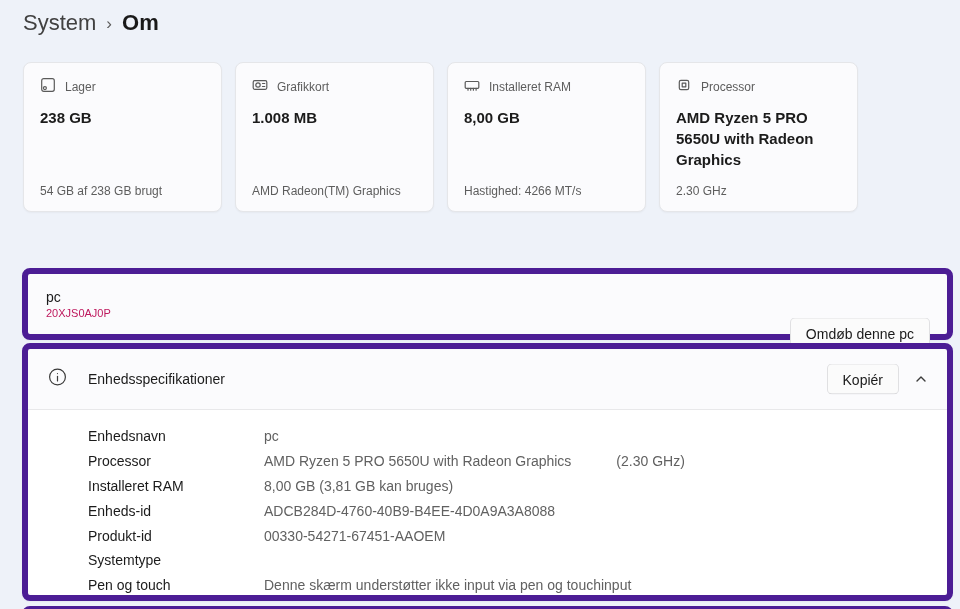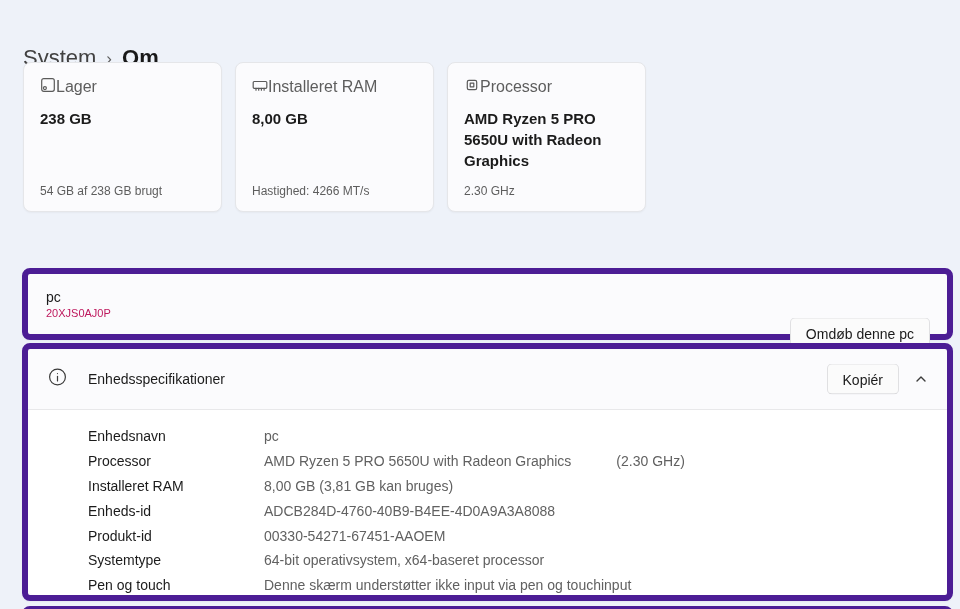--- a/index.html
+++ b/index.html
@@ -11,43 +11,42 @@
     color: #1b1b1b;
     position: relative;
   }
   .page { position: relative; width: 960px; height: 609px; }
 
   
   .breadcrumb {
     position: absolute; top: 10px; left: 23px;
     display: flex; align-items: center; gap: 10px;
     font-size: 22px;
-    margin-top: 35px;
   }
   .breadcrumb .parent { color: #414141; font-weight: 400; cursor: pointer; }
   .breadcrumb .sep { color: #5d5d5d; font-size: 17px; padding-top: 1px; }
   .breadcrumb .current { color: #191919; font-weight: 700; }
 
   
   .cards-row {
     position: absolute; top: 62px; left: 23px;
     display: flex; gap: 13px;
   }
   .card {
     position: relative;
     width: 199px; height: 150px;
     background: #fbfbfd;
     border: 1px solid #e5e6e9;
     border-radius: 8px;
     box-shadow: 0 1px 2px rgba(0,0,0,0.04);
     padding: 14px 16px;
   }
   .card-head {
-    display: flex; align-items: center; 
-    color: #5d5d5d; font-size: 16px;
+    display: flex; align-items: center; gap: 9px;
+    color: #5d5d5d; font-size: 12px;
   }
   .card-head svg { flex: 0 0 auto; }
   .card-value {
     margin-top: 11px;
     font-size: 15px; font-weight: 700; color: #1b1b1b;
     line-height: 21px;
   }
   .card-detail {
     position: absolute; left: 16px; right: 12px; bottom: 13px;
     font-size: 12px; color: #5d5d5d;
@@ -138,20 +137,35 @@
             <rect x="1.7" y="1.7" width="12.6" height="12.6" rx="2"></rect>
             <circle cx="4.9" cy="11.1" r="1.5"></circle>
           </svg>
         </span>
         <span>Lager</span>
       </div>
       <div class="card-value">238 GB</div>
       <div class="card-detail">54 GB af 238 GB brugt</div>
     </div>
 
+    <div class="card">
+      <div class="card-head">
+        <span>
+          <svg class="icon" width="16" height="16" viewBox="0 0 16 16">
+            <rect x="1.2" y="3.7" width="13.6" height="8.6" rx="1.5"></rect>
+            <circle cx="6" cy="8" r="2.2"></circle>
+            <line x1="10.5" y1="6.5" x2="12.8" y2="6.5"></line>
+            <line x1="10.5" y1="9.5" x2="12.8" y2="9.5"></line>
+          </svg>
+        </span>
+        <span>Grafikkort</span>
+      </div>
+      <div class="card-value">1.008 MB</div>
+      <div class="card-detail">AMD Radeon(TM) Graphics</div>
+    </div>
 
     <div class="card">
       <div class="card-head">
         <span>
           <svg class="icon" width="16" height="16" viewBox="0 0 16 16">
             <rect x="1.2" y="4.5" width="13.6" height="6.8" rx="1"></rect>
             <line x1="4" y1="11.3" x2="4" y2="13.2"></line>
             <line x1="6.7" y1="11.3" x2="6.7" y2="13.2"></line>
             <line x1="9.4" y1="11.3" x2="9.4" y2="13.2"></line>
             <line x1="12.1" y1="11.3" x2="12.1" y2="13.2"></line>
@@ -221,21 +235,20 @@
       <div class="spec-row">
         <span class="spec-label">Enheds-id</span>
         <span class="spec-value">ADCB284D-4760-40B9-B4EE-4D0A9A3A8088</span>
       </div>
       <div class="spec-row">
         <span class="spec-label">Produkt-id</span>
         <span class="spec-value">00330-54271-67451-AAOEM</span>
       </div>
       <div class="spec-row">
         <span class="spec-label">Systemtype</span>
-        <span class="spec-value">64-bit operativsystem, x64-baseret processor</span>
       </div>
       <div class="spec-row">
         <span class="spec-label">Pen og touch</span>
         <span class="spec-value">Denne skærm understøtter ikke input via pen og touchinput</span>
       </div>
     </div>
   </div>
 
   <div class="wide-card bottom-card"></div>
 

